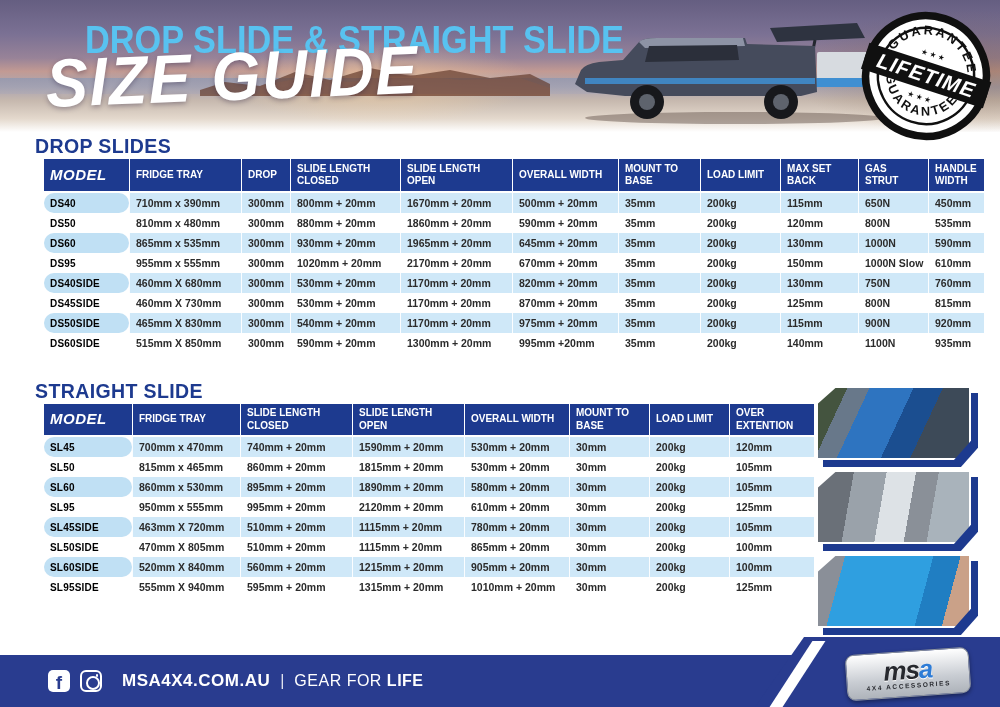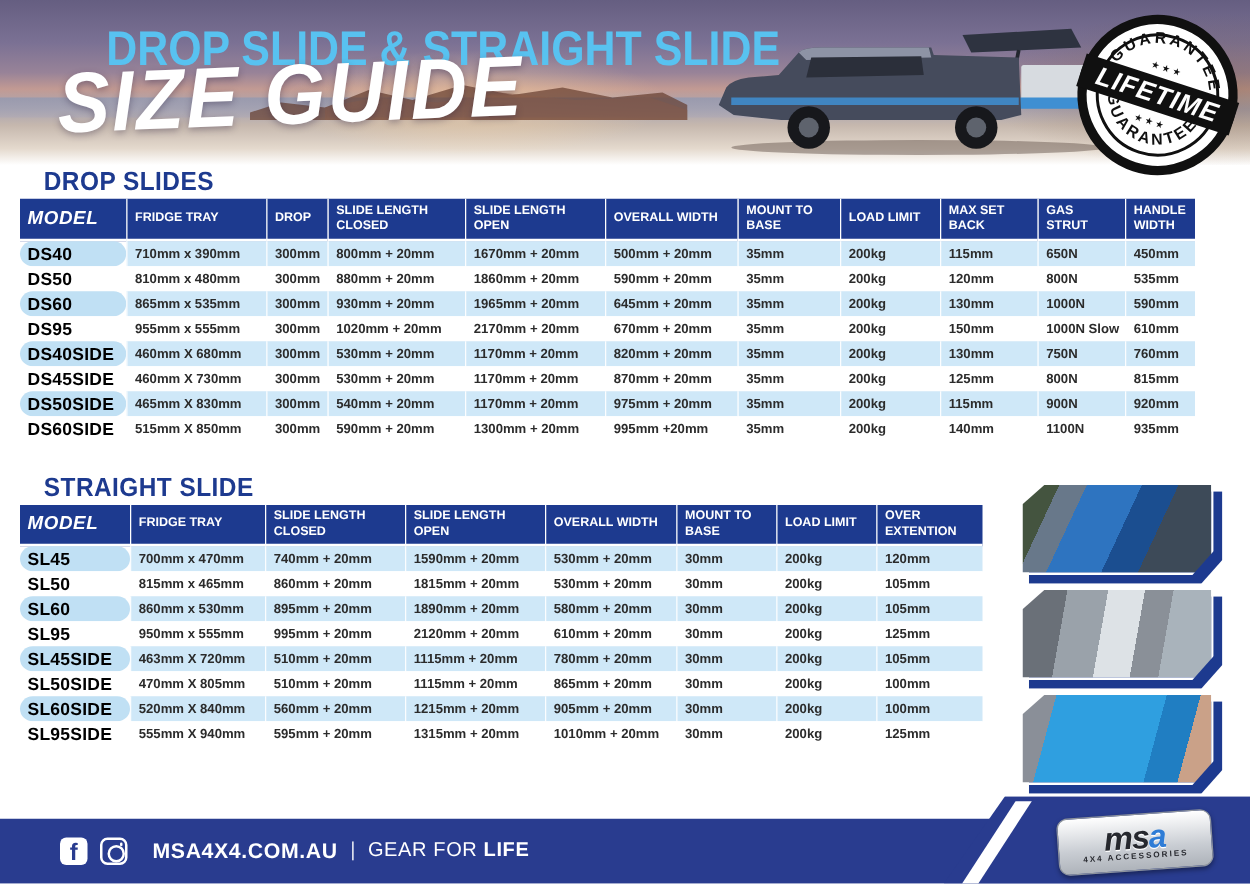--- a/index.html
+++ b/index.html
@@ -24,32 +24,32 @@
     text-shadow:0 2px 6px rgba(40,30,60,.35); }
   .badge { position:absolute; right:8px; top:10px; width:132px; height:132px; z-index:5; }
 
   
   .sec-heading { position:absolute; left:35px; color:#1d3a8f; font-size:21px; font-weight:bold;
     letter-spacing:.4px; transform:scaleX(.93); transform-origin:left center; white-space:nowrap; }
   #heading-drop { top:134px; }
   #heading-straight { top:379px; }
 
   
-  table { border-collapse:separate; border-spacing:0; table-layout:fixed; position:absolute; left:16px; }
+  table { border-collapse:separate; border-spacing:0; table-layout:fixed; position:absolute; left:44px; }
   #table-drop { top:159px; width:940px; }
   #table-straight { top:404px; width:770px; }
   th { background:#1d3a8f; color:#fff; font-size:10px; font-weight:bold; text-transform:uppercase;
     text-align:left; vertical-align:middle; padding:3px 6px; line-height:1.25;
     border-left:1px solid #fff; border-bottom:2px solid #fff; }
   #table-drop th { height:34px; }
   #table-straight th { height:32px; }
   th:first-child { border-left:none; font-style:italic; font-size:15px; letter-spacing:.5px; }
   td { height:20px; font-size:10.5px; font-weight:bold; color:#2b2b2b; padding:0 6px;
     border-left:1px solid rgba(255,255,255,.9); white-space:nowrap; overflow:hidden; }
-  td:first-child { border-left:none; color:#000; font-size:14px; letter-spacing:.2px;border-radius:10px; }
+  td:first-child { border-left:none; color:#000; font-size:10px; letter-spacing:.2px;border-radius:10px; }
   tbody tr:nth-child(odd) td { background:#cfe8f8; }
   tbody tr:nth-child(odd) td:first-child { background:#c0e0f4; }
   tbody tr:nth-child(even) td { background:#ffffff; }
 
   #table-drop th:nth-child(1){width:85px}  #table-drop th:nth-child(2){width:112px}
   #table-drop th:nth-child(3){width:49px}  #table-drop th:nth-child(4){width:110px}
   #table-drop th:nth-child(5){width:112px} #table-drop th:nth-child(6){width:106px}
   #table-drop th:nth-child(7){width:82px}  #table-drop th:nth-child(8){width:80px}
   #table-drop th:nth-child(9){width:78px}  #table-drop th:nth-child(10){width:70px}
   #table-drop th:nth-child(11){width:56px}

